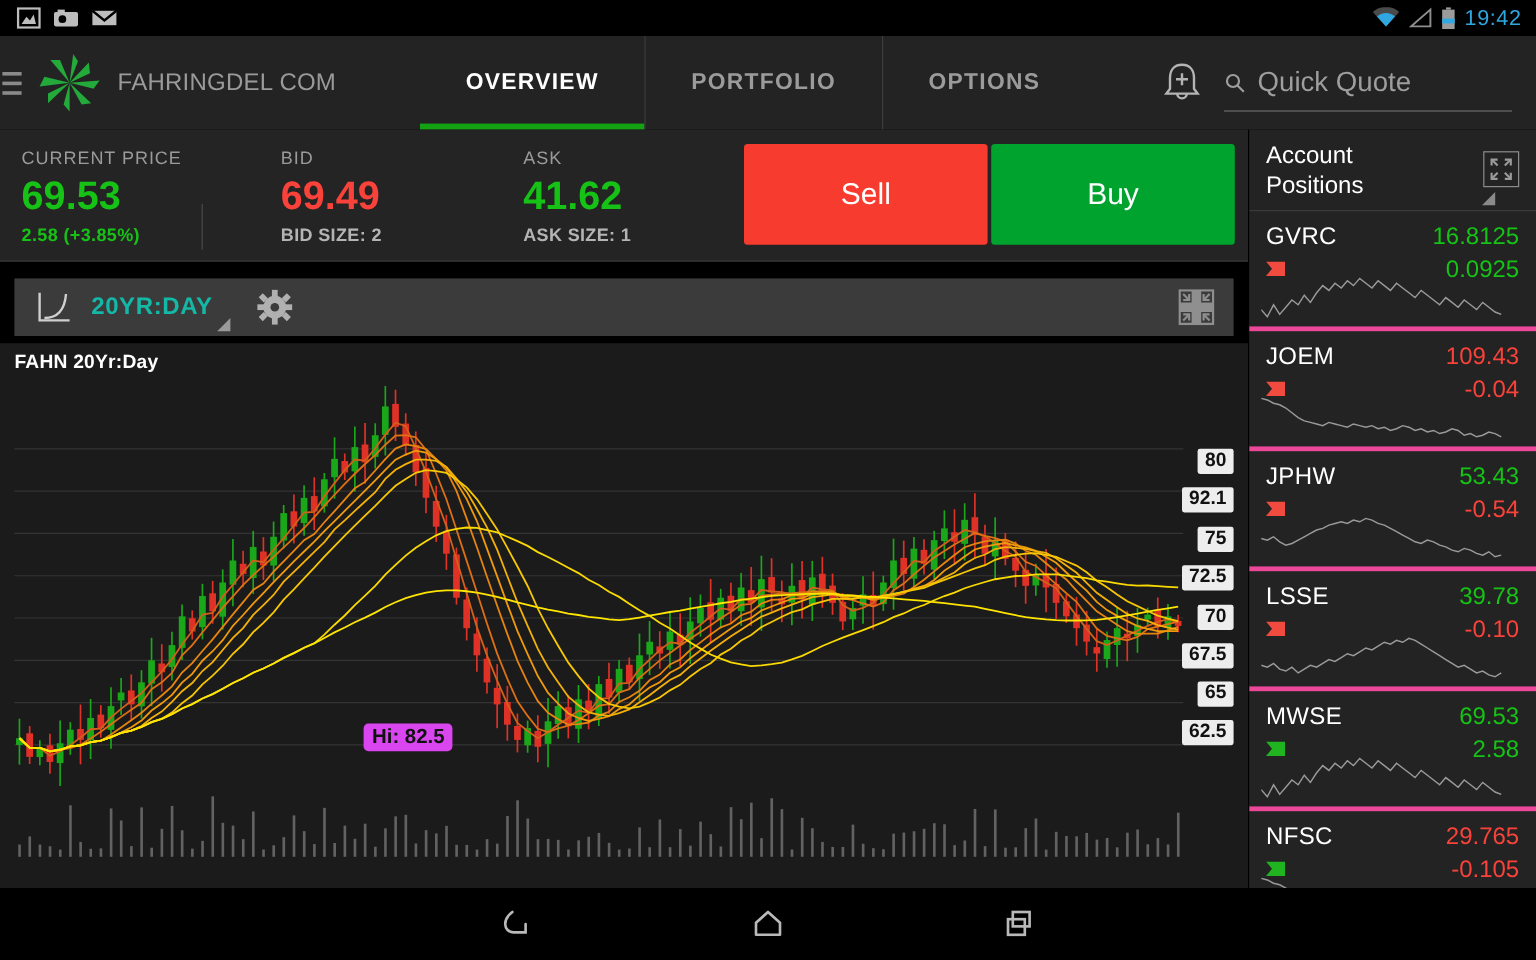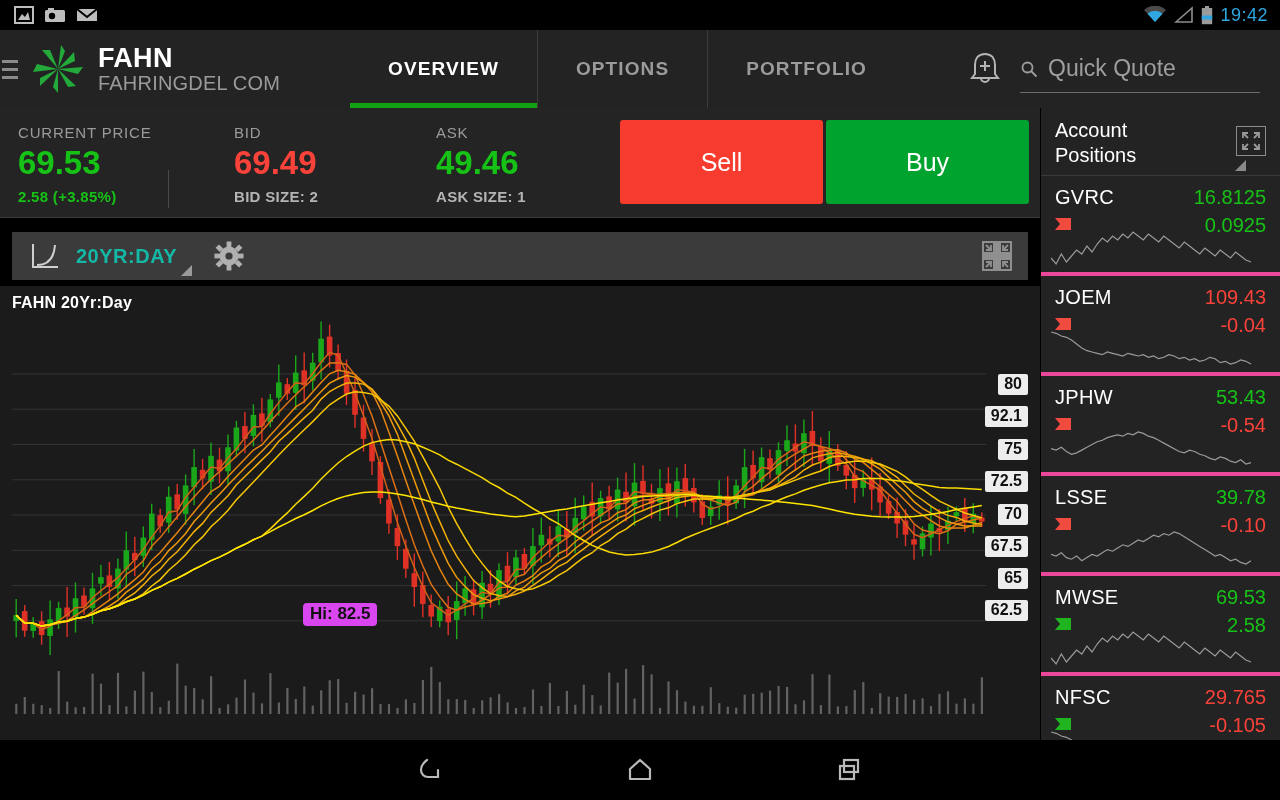--- a/index.html
+++ b/index.html
@@ -150,28 +150,27 @@
         <path d="M28 28 L46 45 L38 46 Z"></path>
         <path d="M28 28 L28 52 L23 46 Z"></path>
         <path d="M28 28 L10 45 L10 37 Z"></path>
         <path d="M28 28 L3 31 L7 23 Z"></path>
         <path d="M28 28 L12 9 L20 9 Z"></path>
       </g>
     </svg>
   </div>
 
   <div class="brand">
-    <div class="sym">FAHN</div>
     <div class="co">FAHRINGDEL COM</div>
   </div>
 
   <div id="tabs">
     <div class="tab active" style="--a: #13a312;">OVERVIEW</div>
+    <div class="tab">PORTFOLIO</div>
     <div class="tab">OPTIONS</div>
-    <div class="tab">PORTFOLIO</div>
   </div>
 
   <div id="bellbtn">
     <svg width="34" height="38" viewBox="0 0 34 38">
       <path d="M17 4 C10 4 7 9 7 15 L7 24 L4 28 L30 28 L27 24 L27 15 C27 9 24 4 17 4 Z" fill="none" stroke="#b4b4b4" stroke-width="2"></path>
       <path d="M13 28 a4 4 0 0 0 8 0" fill="none" stroke="#b4b4b4" stroke-width="2"></path>
       <line x1="17" y1="11" x2="17" y2="21" stroke="#b4b4b4" stroke-width="2"></line>
       <line x1="12" y1="16" x2="22" y2="16" stroke="#b4b4b4" stroke-width="2"></line>
     </svg>
   </div>
@@ -194,21 +193,21 @@
   <div class="qsep" style="left:168px;"></div>
 
   <div class="qcell" style="left:234px;">
     <div class="lbl">BID</div>
     <div class="big down">69.49</div>
     <div class="sub" style="color:#b4b4b4">BID SIZE: 2</div>
   </div>
 
   <div class="qcell" style="left:436px;">
     <div class="lbl">ASK</div>
-    <div class="big up">49.46</div>
+    <div class="big up">41.62</div>
     <div class="sub" style="color:#b4b4b4">ASK SIZE: 1</div>
   </div>
 </div>
 <div class="tradebtn" id="sellbtn" style="background: rgb(247, 59, 46);">Sell</div>
 <div class="tradebtn" id="buybtn" style="background: rgb(0, 163, 46);">Buy</div>
 
 <div id="charttoolbar">
   <svg id="ct-icon" viewBox="0 0 30 28">
     <path d="M3 2 L3 25 L28 25" fill="none" stroke="#cfcfcf" stroke-width="2"></path>
     <path d="M7 23 C18 23 24 16 25 3" fill="none" stroke="#cfcfcf" stroke-width="2"></path>

